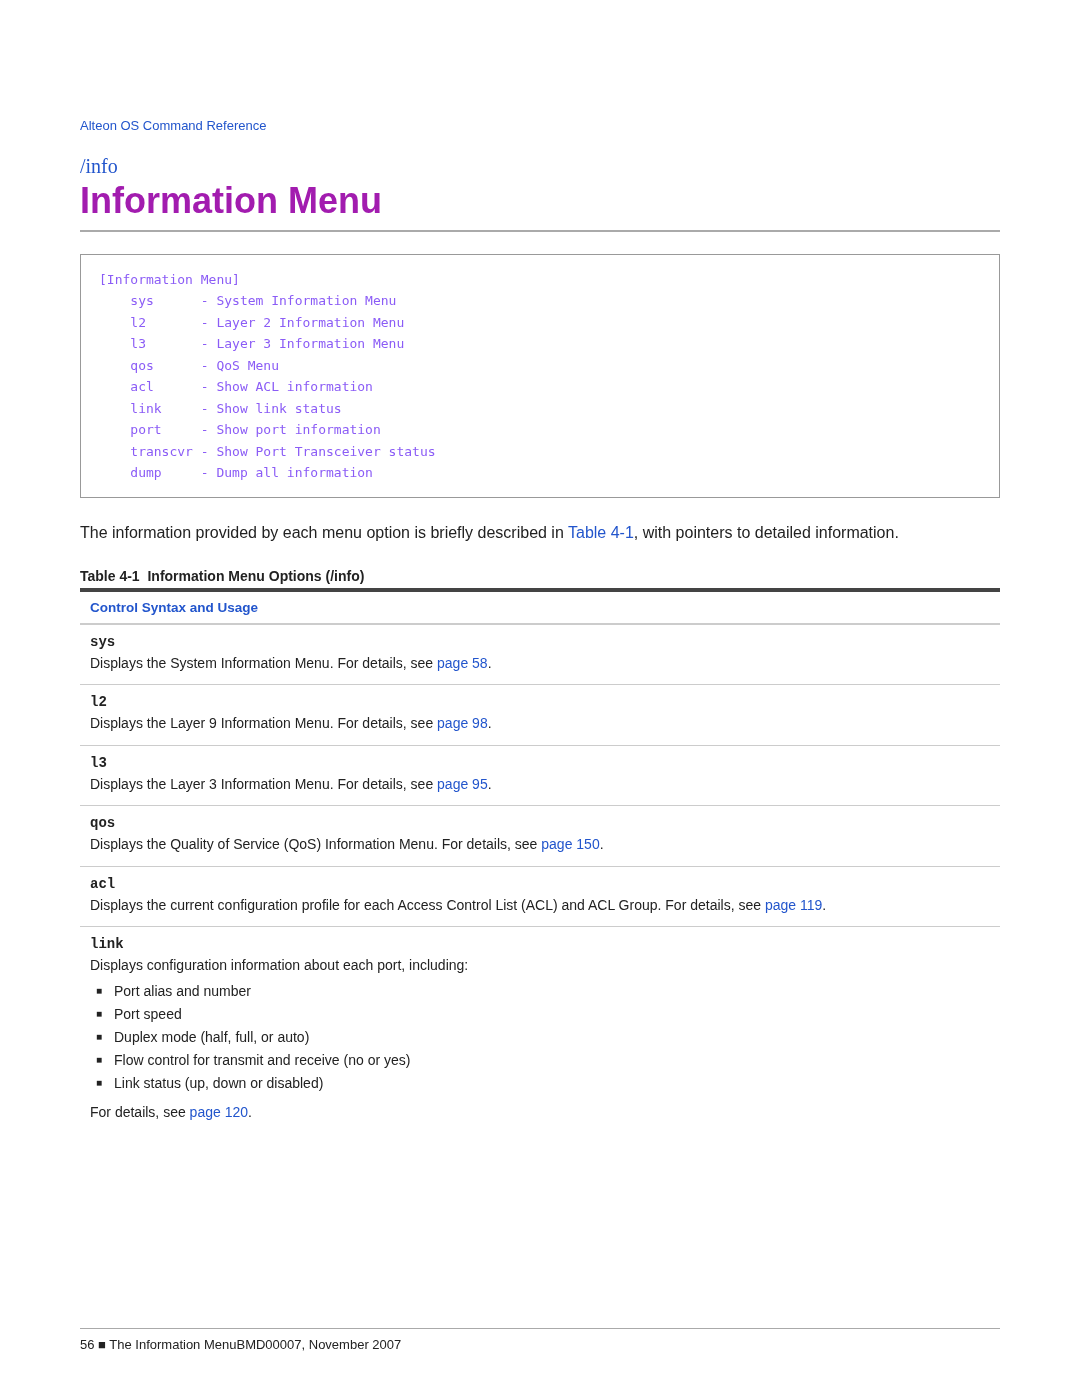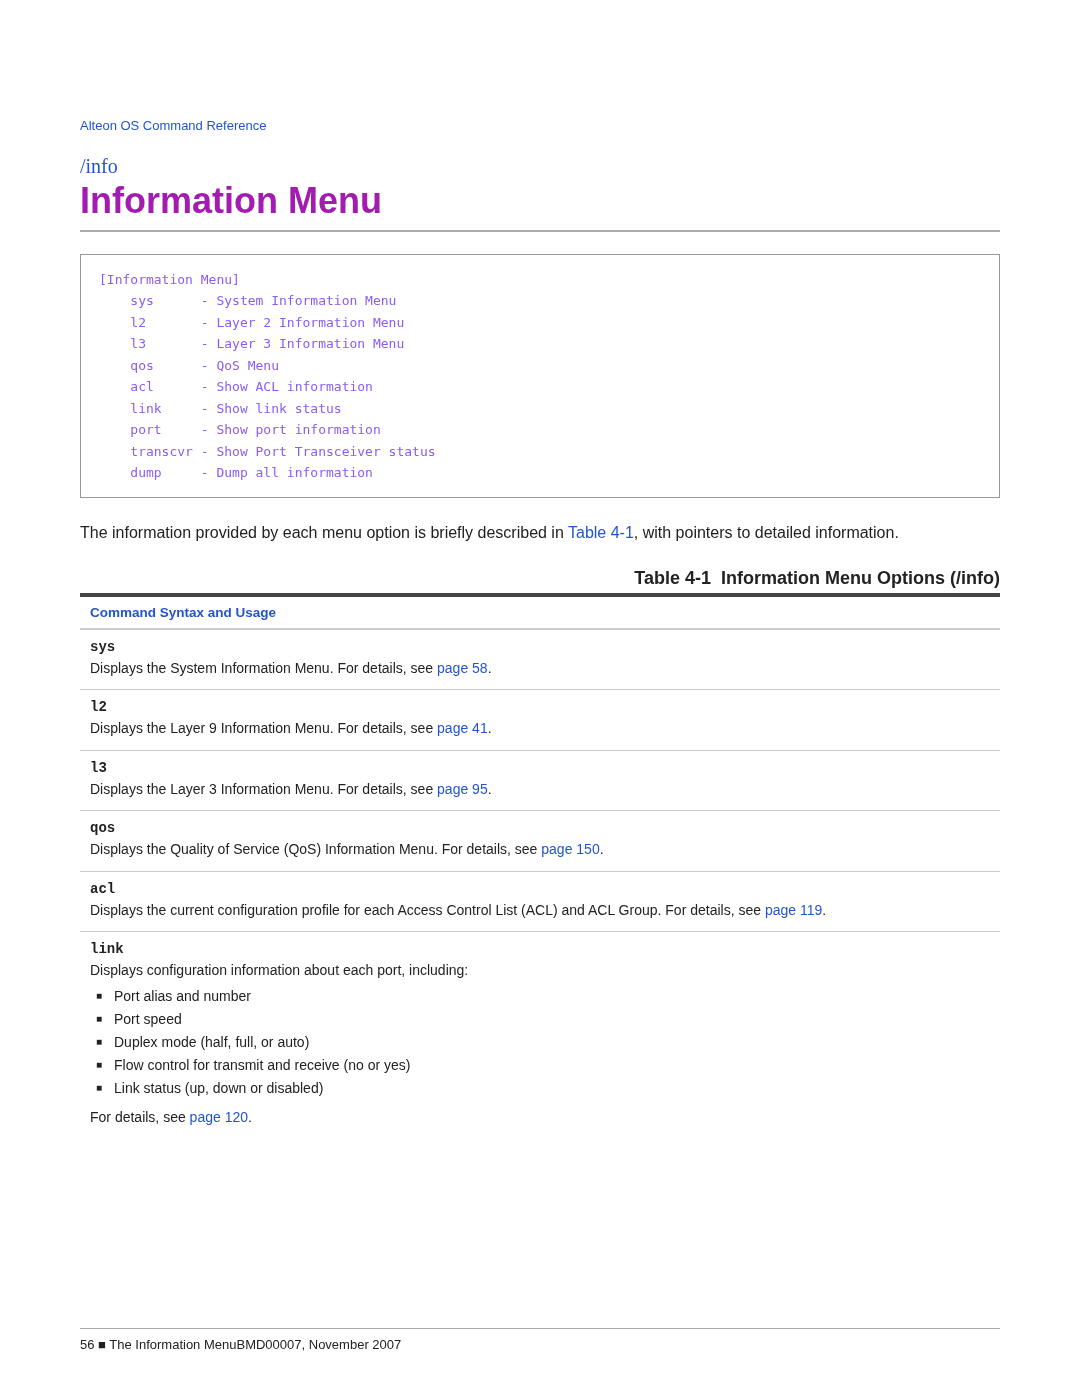--- a/index.html
+++ b/index.html
@@ -88,23 +88,23 @@
       margin-top: 12px;
     }
 
     .link-blue {
       color: #2255cc;
       text-decoration: none;
     }
 
     
     .table-caption {
-      font-size: 18px;
-      font-weight: bold;
-      text-align: right;
+      font-size: 14px;
+      font-weight: bold;
+      text-align: left;
       margin-bottom: 0;
       color: #222;
     }
 
     
     .bullet-list {
       list-style: none;
       padding: 0;
       margin: 4px 0 6px 0;
     }
@@ -204,34 +204,34 @@
       <span>The information provided by each menu option is briefly described in </span><a class="link-blue" href="#">Table 4-1</a><span>, with pointers to detailed information.</span>
     </p>
 
     <p class="table-caption">
       <span><strong>Table 4-1</strong>&nbsp;&nbsp;Information Menu Options (/info)</span>
     </p>
 
     <div style="border-top: 2px solid #444; margin-top: 4px;">
 
       <div class="cmd-table-header">
-        <span>Command Syntax and Usage</span>
+        <span>Control Syntax and Usage</span>
       </div>
 
       <div class="cmd-entry">
         <div class="cmd-entry-name">sys</div>
         <div class="cmd-entry-desc">
           <span>Displays the System Information Menu. For details, see </span><a class="link-blue" href="#">page 58</a><span>.</span>
         </div>
       </div>
 
       <div class="cmd-entry">
         <div class="cmd-entry-name">l2</div>
         <div class="cmd-entry-desc">
-          <span>Displays the Layer 9 Information Menu. For details, see </span><a class="link-blue" href="#">page 41</a><span>.</span>
+          <span>Displays the Layer 9 Information Menu. For details, see </span><a class="link-blue" href="#">page 98</a><span>.</span>
         </div>
       </div>
 
       <div class="cmd-entry">
         <div class="cmd-entry-name">l3</div>
         <div class="cmd-entry-desc">
           <span>Displays the Layer 3 Information Menu. For details, see </span><a class="link-blue" href="#">page 95</a><span>.</span>
         </div>
       </div>
 

